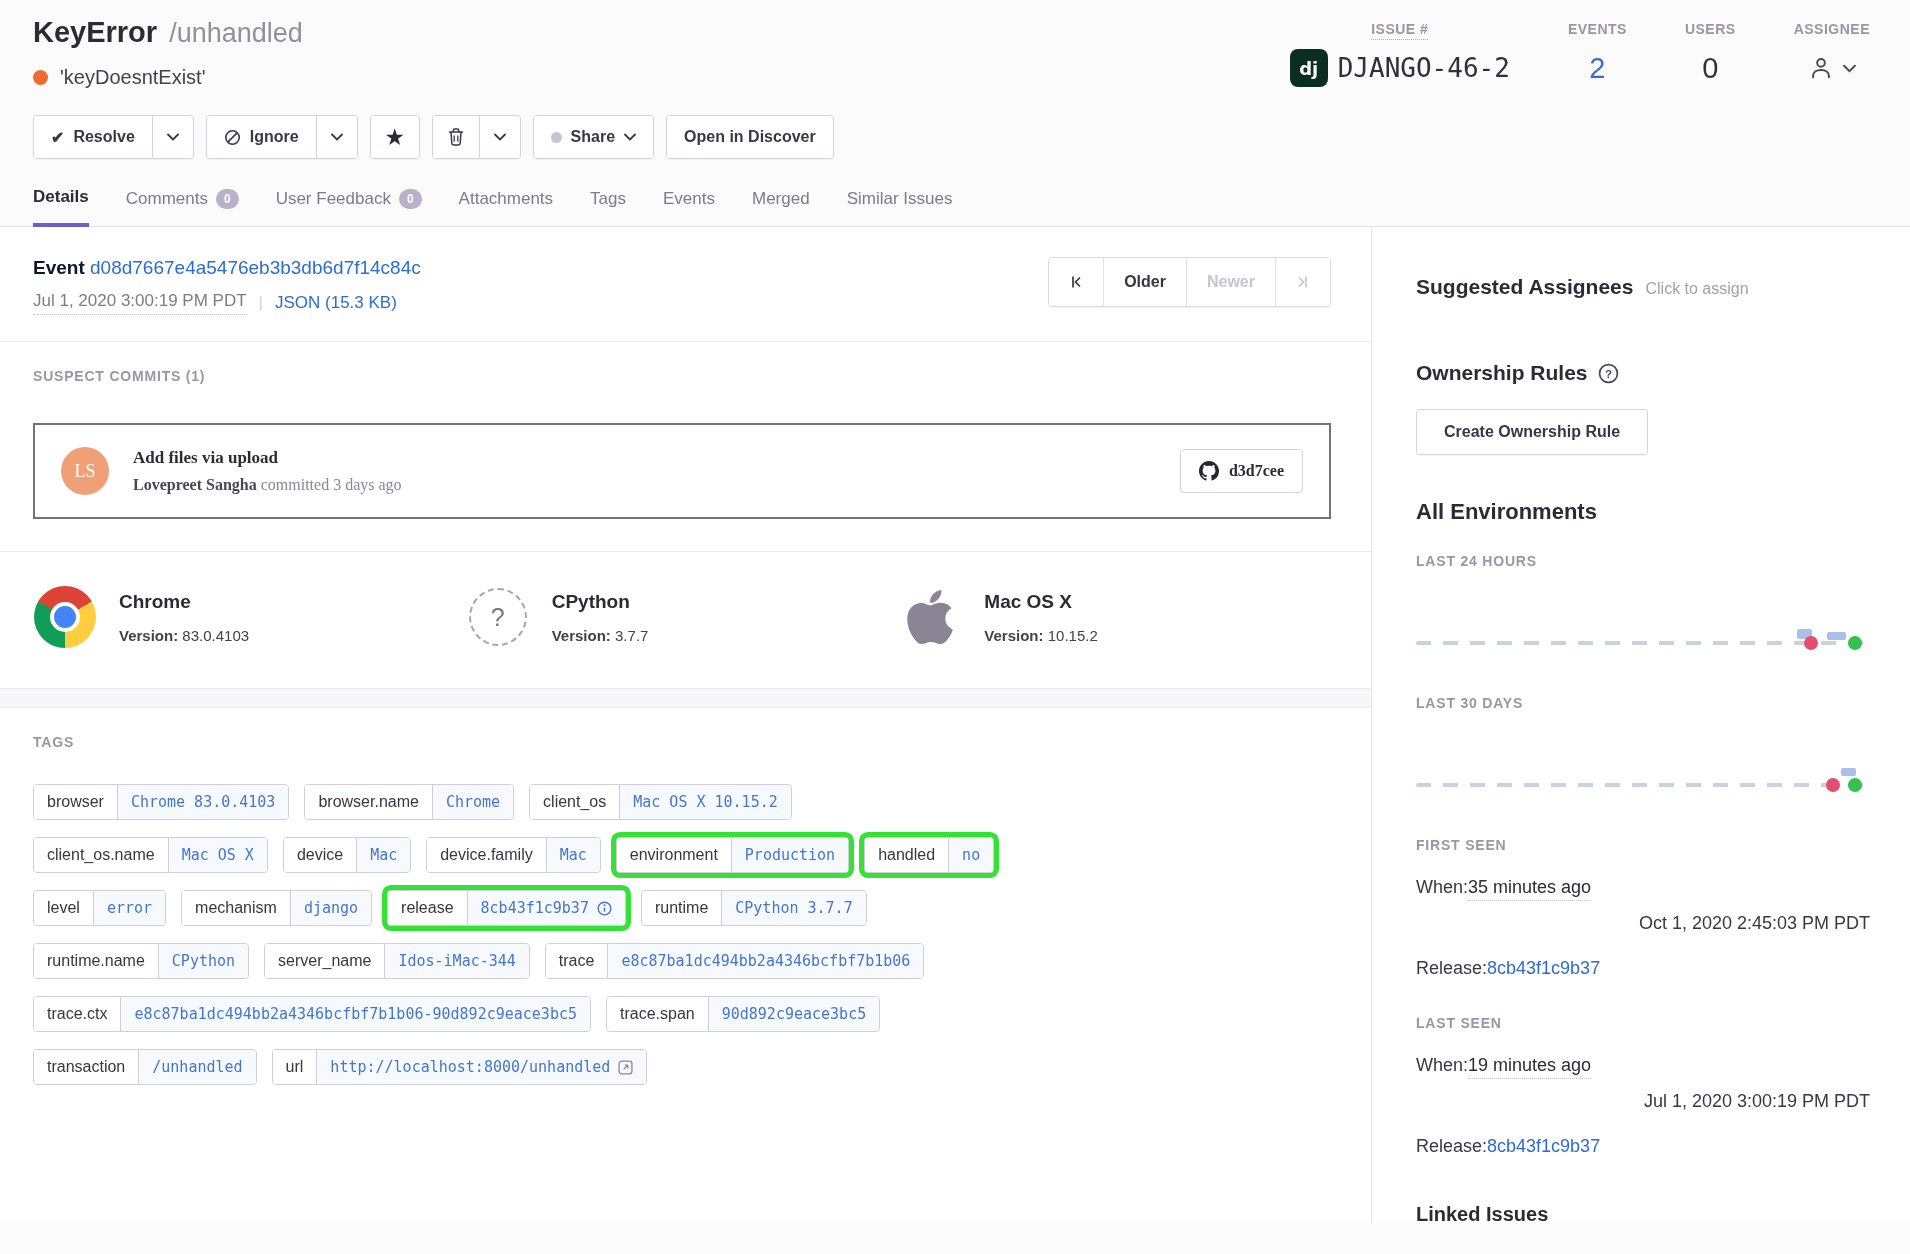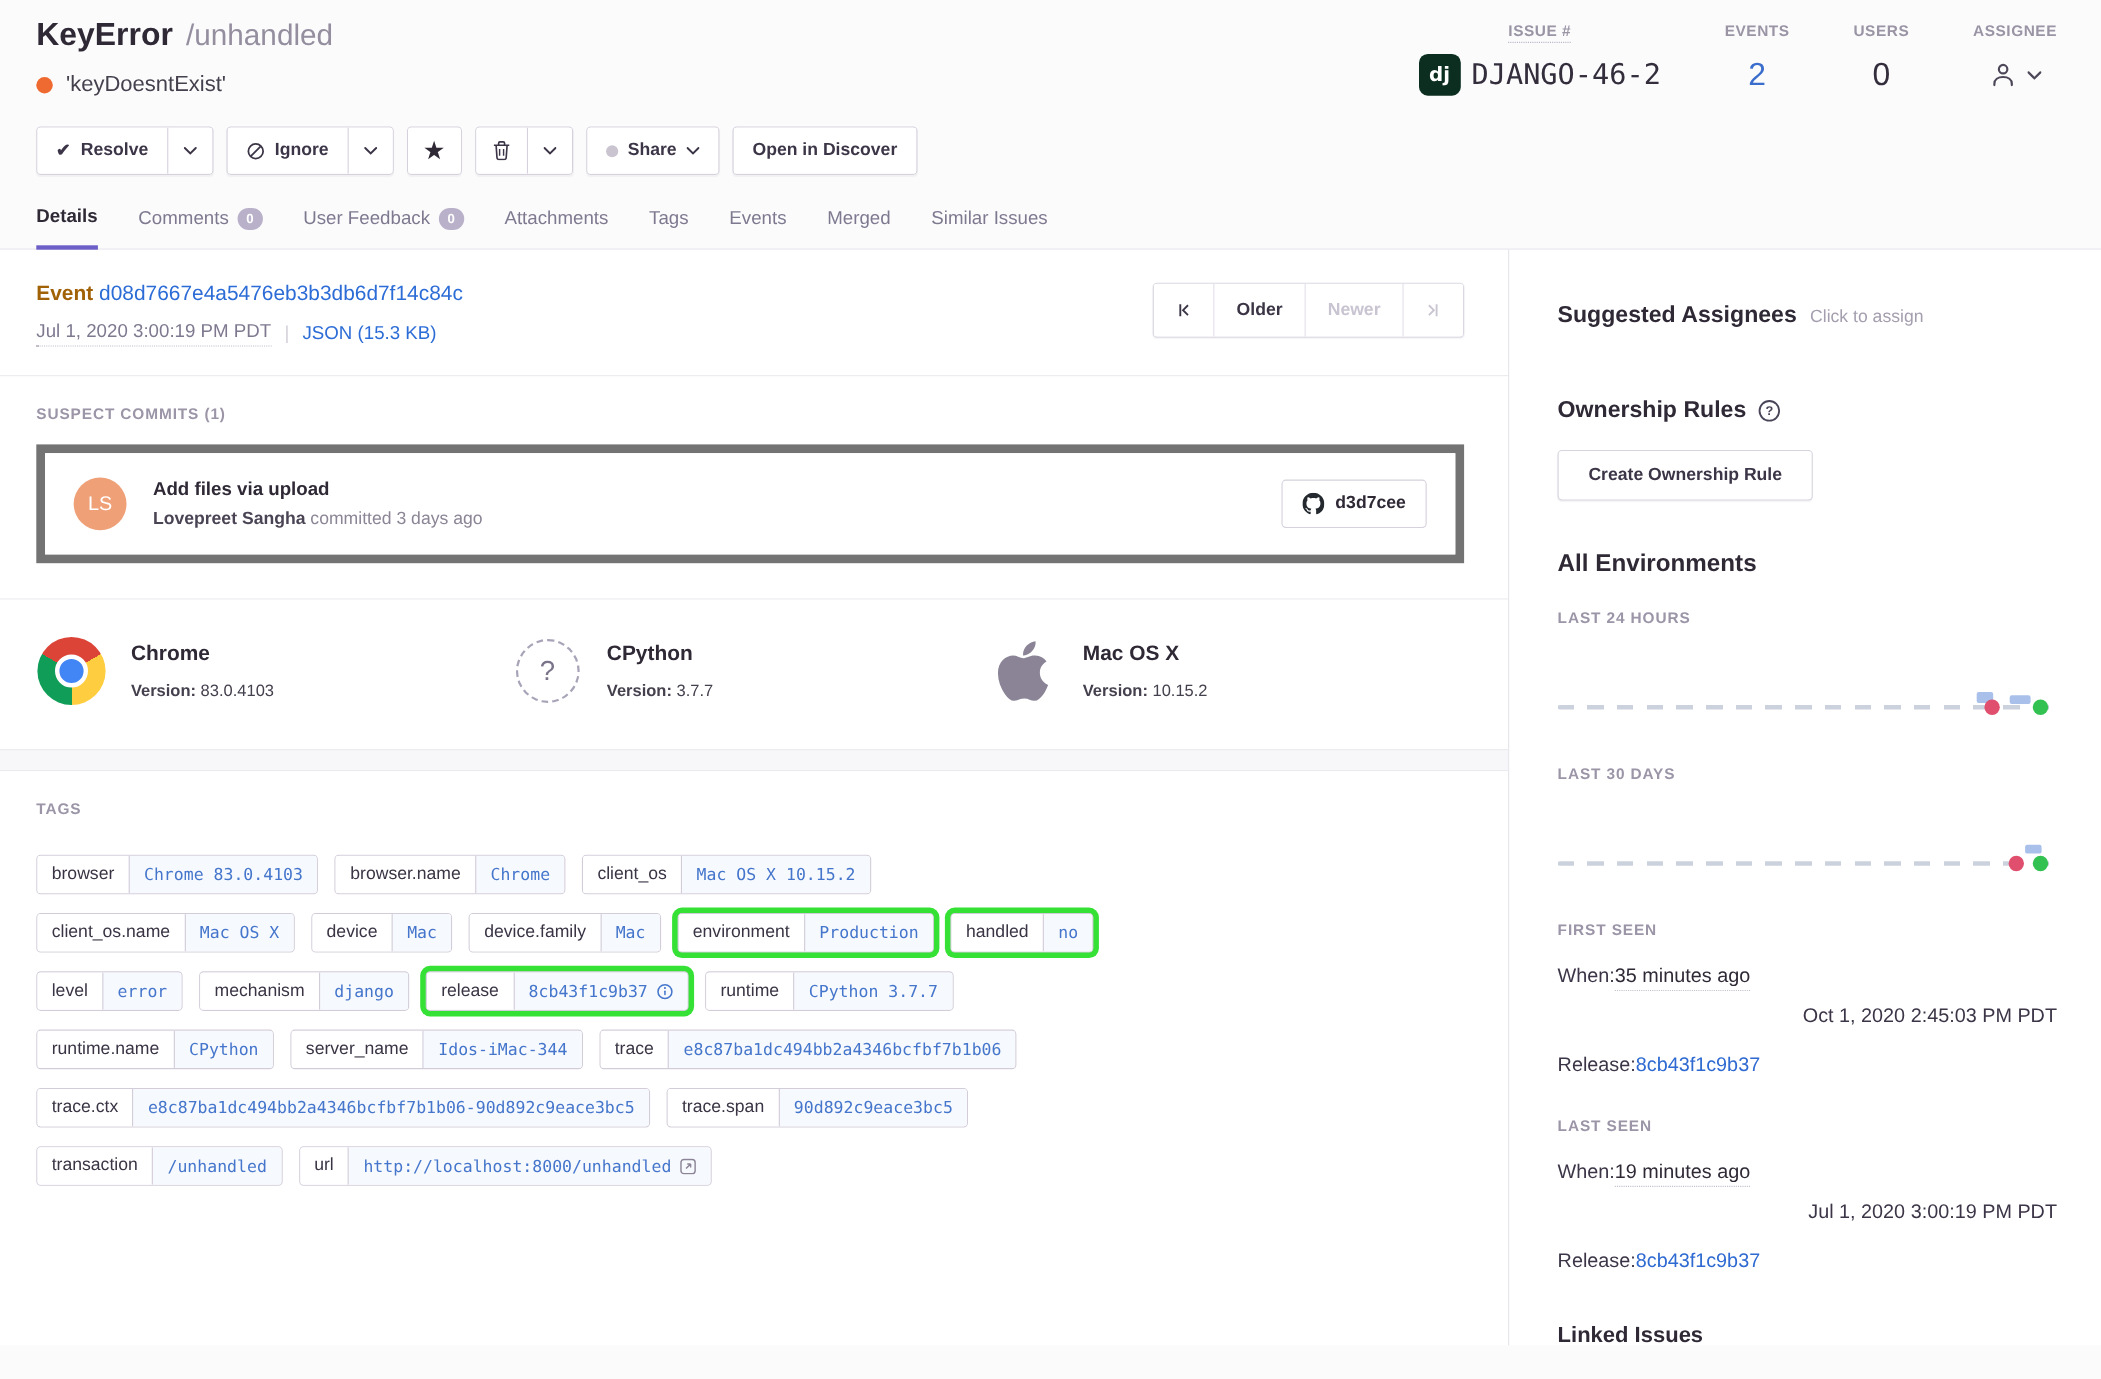--- a/index.html
+++ b/index.html
@@ -43,37 +43,37 @@
   .tab.active { color:#2f2936; font-weight:bold; border-bottom:4px solid #6c5fc7; margin-bottom:-1px; }
   .tab-badge { background:#b9b0c9; color:#fff; font-size:12px; font-weight:bold; border-radius:10px; padding:3px 8px; }
 
   
   .content { display:flex; background:#fff; height:996px; }
   .main { width:1372px; border-right:1px solid #e7e3ea; }
   .section-pad { padding-left:33px; padding-right:40px; }
 
   .event-head { display:flex; justify-content:space-between; align-items:flex-start; padding-top:30px; padding-bottom:26px; }
   .event-title { font-size:19px; }
-  .event-label { font-weight:bold; color:#a16207; }
+  .event-label { font-weight:bold; color:#0f172a; }
   .event-id { color:#2c6cd6; }
   .event-meta { margin-top:12px; font-size:17px; display:flex; align-items:center; gap:12px; }
   .event-time { color:#7f7990; border-bottom:1px dotted #c2bcc9; padding-bottom:3px; }
   .meta-sep { color:#d5d0da; }
   .event-json { color:#2c6cd6; }
 
   .pager { display:flex; border:1px solid #dcd8e2; border-radius:4px; overflow:hidden; background:#fff; box-shadow:0 1px 1px rgba(60,50,80,.05); }
   .pager-btn { height:48px; display:flex; align-items:center; justify-content:flex-end; padding:0 20px; font-size:16px; font-weight:bold; color:#3a3444; background:#fff; border:none; cursor:pointer; font-family:inherit; }
   .pager-btn + .pager-btn { border-left:1px solid #e3dfe8; }
   .pager-btn.disabled { color:#c9c4d1; }
 
   .divider { border:none; border-top:1px solid #ece9ef; }
 
   .sc-heading, .tags-heading, .side-caps { font-size:14px; font-weight:bold; color:#9b95a7; letter-spacing:.8px; }
   .suspect { padding-top:26px; padding-bottom:32px; }
-  .commit-annotation { border:8px solid #737373; margin-top:20px; }
+  .commit-annotation { border:2px solid #737373; margin-top:39px;font-family:Liberation Serif, serif; }
   .commit-panel { background:#fff; display:flex; align-items:center; padding:22px 26px; }
   .commit-avatar { width:48px; height:48px; border-radius:50%; background:#efa077; color:#fff; font-size:18px; display:flex; align-items:center; justify-content:center; margin-right:24px; }
   .commit-text { flex:1; }
   .commit-msg { font-size:17px; font-weight:bold; color:#2f2936; }
   .commit-sub { font-size:16px; color:#8b8595; margin-top:8px; }
   .commit-author { font-weight:bold; color:#4a4454; }
   .sha-btn { display:flex; align-items:center; gap:10px; height:44px; padding:0 18px; background:#fff; border:1px solid #d6d1dc; border-radius:4px; font-size:16px; font-weight:bold; color:#2f2936; cursor:pointer; font-family:inherit; }
 
   .contexts { display:flex; padding-top:34px; padding-bottom:40px; }
   .context-card { display:flex; align-items:center; width:440px; }

